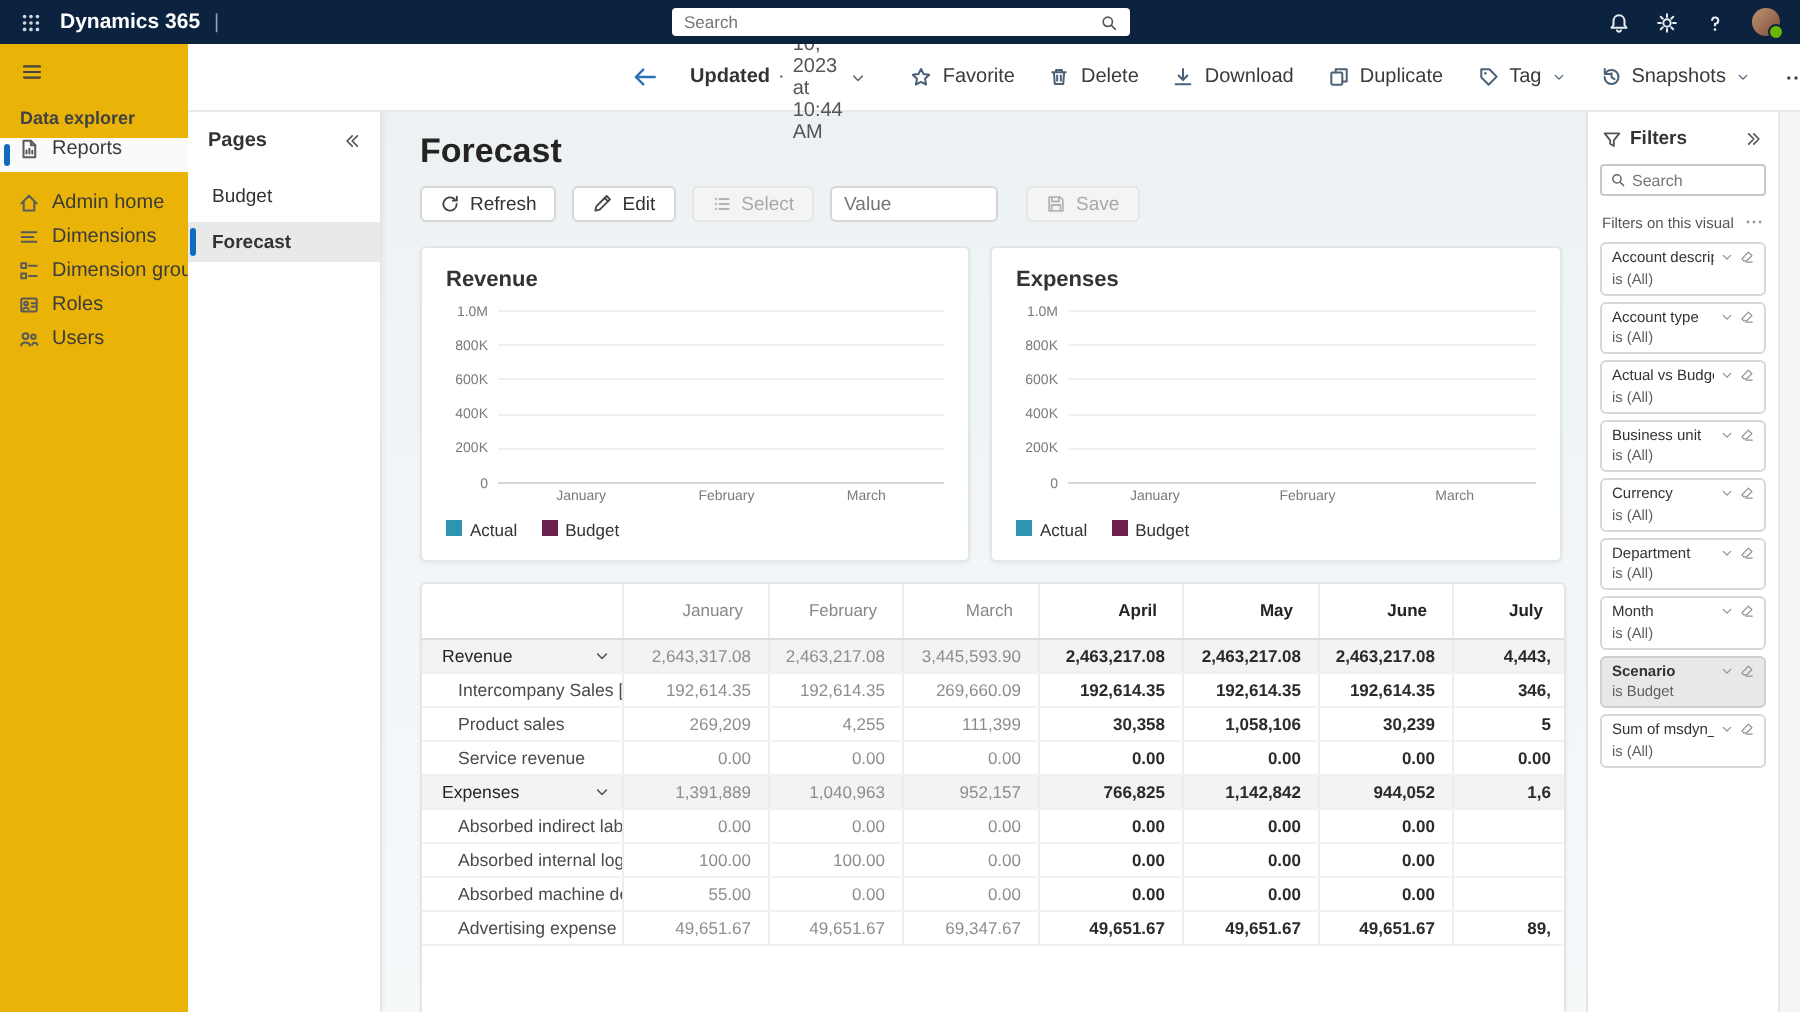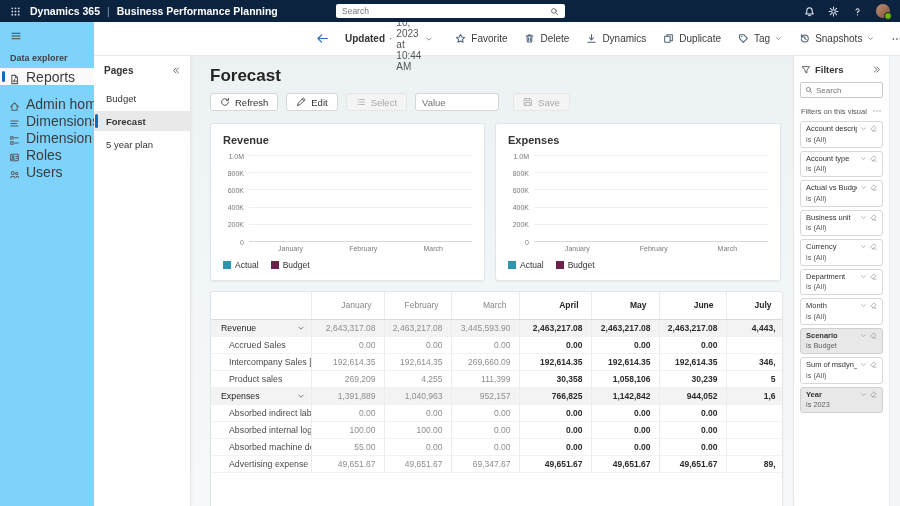--- a/index.html
+++ b/index.html
@@ -26,24 +26,24 @@
 .cb-back{color:#2f6fb4;margin-right:16px;cursor:pointer}
 .cb-updated{display:flex;align-items:center;gap:4px;font-size:10px;color:#555;cursor:pointer}
 .cb-updated .lbl{font-weight:700;color:#333}
 .cb-chev{color:#666}
 .cb-actions{display:flex;align-items:center;gap:17px;margin-left:22px;font-size:10px;color:#3a3a3a}
 .cb-act{display:flex;gap:5px;align-items:center;cursor:pointer}
 .cb-act .ic{color:#4a6178}
 .cb-more{margin-left:17px;color:#444;cursor:pointer}
 
 
-.leftnav{position:absolute;top:22px;left:0;width:94px;bottom:0;background:#7dd3fc;padding-top:5px}
+.leftnav{position:absolute;top:22px;left:0;width:94px;bottom:0;background:#eab308;padding-top:5px}
 .hamburger{color:#444;padding:3px 10px 4px;display:inline-flex;cursor:pointer}
 .nav-heading{font-size:9px;font-weight:700;color:#424242;padding:7px 10px 5px}
-.nav-item{display:flex;align-items:flex-end;gap:6px;height:17px;padding:0 9px;font-size:14px;color:#3b3b3b;position:relative;cursor:pointer;white-space:nowrap}
+.nav-item{display:flex;align-items:flex-start;gap:6px;height:17px;padding:0 9px;font-size:10px;color:#3b3b3b;position:relative;cursor:pointer;white-space:nowrap}
 .nav-item .ic{color:#5a5a5a}
 .nav-item.selected{background:#fafafa}
 .nav-item.selected::before{content:"";position:absolute;left:2px;top:3px;bottom:3px;width:2.5px;background:#0F6CBD;border-radius:2px}
 .nav-gap{height:10px}
 
 
 .pagespanel{position:absolute;top:56px;left:94px;width:97px;bottom:0;background:#fff;border-right:1px solid #e5e5e5;box-shadow:1px 0 2px rgba(0,0,0,.04);padding-top:9px;z-index:5}
 .pp-head{display:flex;align-items:center;justify-content:space-between;padding:0 10px;font-size:10px;font-weight:700;color:#333;margin-bottom:12px}
 .pp-head .ic{color:#555;cursor:pointer}
 .pp-item{height:20px;display:flex;align-items:center;padding:0 12px;font-size:9.5px;color:#333;position:relative;cursor:pointer;margin-bottom:3px;white-space:nowrap}
@@ -70,21 +70,21 @@
 .yaxis{width:26px;position:relative;height:86px}
 .ytick{position:absolute;right:5px;font-size:7px;color:#7a7a7a}
 .plot{flex:1;position:relative;height:86px}
 .gl{position:absolute;left:0;right:0;height:1px;background:#f0f0f0}
 .gl.base{background:#d8d8d8}
 .groups{position:absolute;left:0;right:0;top:0;bottom:0;display:flex;align-items:flex-end;justify-content:space-around;padding:0 6px}
 .bgroup{display:flex;align-items:flex-end;gap:3px}
 .bar{width:21px}
 .xlabels{display:flex;justify-content:space-around;margin-left:26px;margin-top:3px;font-size:7px;color:#7a7a7a;padding:0 6px}
 .legend{display:flex;gap:12px;margin-top:8px;align-items:center}
-.litem{display:flex;align-items:center;gap:4px;font-size:8.5px;color:#333}
+.litem{display:flex;align-items:flex-start;gap:4px;font-size:8.5px;color:#333}
 .lsw{width:8px;height:8px}
 
 
 .tbl-card{margin-top:10px;width:573px;height:310px;overflow:hidden}
 table{border-collapse:collapse;table-layout:fixed;width:573px}
 th,td{border-right:1px solid #ececec;overflow:hidden;white-space:nowrap}
 th{height:27px;font-size:8.5px;font-weight:400;color:#8a8886;text-align:right;padding-right:12px;border-bottom:1px solid #dcdcdc;vertical-align:middle}
 th.dark{color:#252423;font-weight:700}
 th.lblcol{text-align:left}
 td{height:17px;font-size:8.5px;padding-right:8px;text-align:right;border-bottom:1px solid #f2f2f2;color:#8f8d8b}
@@ -130,21 +130,20 @@
         <circle cx="2.5" cy="6" r="1" fill="currentColor" stroke="none"></circle>
         <circle cx="6" cy="6" r="1" fill="currentColor" stroke="none"></circle>
         <circle cx="9.5" cy="6" r="1" fill="currentColor" stroke="none"></circle>
         <circle cx="2.5" cy="9.5" r="1" fill="currentColor" stroke="none"></circle>
         <circle cx="6" cy="9.5" r="1" fill="currentColor" stroke="none"></circle>
         <circle cx="9.5" cy="9.5" r="1" fill="currentColor" stroke="none"></circle>
       </svg>
     </span>
   <span class="tb-brand">Dynamics 365</span>
   <span class="tb-sep">|</span>
-  <span class="tb-app">Business Performance Planning</span>
   <div class="tb-search">
     <input placeholder="Search" style="">
     <span id="ic-tbsearch" class="ic">
         <svg viewBox="0 0 12 12" width="9" height="9" fill="none" stroke="currentColor" stroke-width="1.1" stroke-linecap="round" stroke-linejoin="round">
           <circle cx="5.2" cy="5.2" r="3.1"></circle>
           <path d="M7.6 7.6l2.6 2.6"></path>
         </svg>
       </span>
   </div>
   <div class="tb-right">
@@ -204,21 +203,21 @@
         </span>
      <span>Delete</span>
 
    </span>
       <span class="cb-act">
      <span class="ic">
           <svg viewBox="0 0 12 12" width="11" height="11" fill="none" stroke="currentColor" stroke-width="1.1" stroke-linecap="round" stroke-linejoin="round">
             <path d="M6 1.6v5.8M3.6 5.2L6 7.6l2.4-2.4M2 10h8"></path>
           </svg>
         </span>
-     <span>Dynamics</span>
+     <span>Download</span>
 
    </span>
       <span class="cb-act">
      <span class="ic">
           <svg viewBox="0 0 12 12" width="11" height="11" fill="none" stroke="currentColor" stroke-width="1.1" stroke-linecap="round" stroke-linejoin="round">
             <rect x="1.8" y="3.6" width="6" height="6.6" rx=".6"></rect>
             <path d="M4.2 3.6V1.8h6v6.6H7.8"></path>
           </svg>
         </span>
      <span>Duplicate</span>
@@ -344,23 +343,20 @@
           <path d="M6.8 2.6L3.4 6l3.4 3.4M10.2 2.6L6.8 6l3.4 3.4"></path>
         </svg>
       </span>
   </div>
   <div id="pages-list">
       <div class="pp-item">
      <span>Budget</span>
       </div>
       <div class="pp-item selected">
      <span>Forecast</span>
-      </div>
-      <div class="pp-item">
-     <span>5 year plan</span>
       </div>
     </div>
 </aside>
 
 <main class="main">
   <h1 class="main-title">Forecast</h1>
   <div class="mtb">
     <button class="btn">
         <span id="ic-refresh" class="ic">
           <svg viewBox="0 0 12 12" width="10" height="10" fill="none" stroke="currentColor" stroke-width="1.1" stroke-linecap="round" stroke-linejoin="round">
@@ -544,34 +540,20 @@
               <td class="">2,463,217.08</td>
               <td class="">3,445,593.90</td>
               <td class="dark">2,463,217.08</td>
               <td class="dark">2,463,217.08</td>
               <td class="dark">2,463,217.08</td>
               <td class="dark">4,443,</td>
             </tr>
             <tr class="detail">
     <td class="lbl">
                 <div class="lblwrap">
-                  <span>Accrued Sales</span>
-                </div>
-              </td>
-    <td class="">0.00</td>
-              <td class="">0.00</td>
-              <td class="">0.00</td>
-              <td class="dark">0.00</td>
-              <td class="dark">0.00</td>
-              <td class="dark">0.00</td>
-              <td class="dark"></td>
-            </tr>
-            <tr class="detail">
-    <td class="lbl">
-                <div class="lblwrap">
                   <span>Intercompany Sales [AUMF]</span>
                 </div>
               </td>
     <td class="">192,614.35</td>
               <td class="">192,614.35</td>
               <td class="">269,660.09</td>
               <td class="dark">192,614.35</td>
               <td class="dark">192,614.35</td>
               <td class="dark">192,614.35</td>
               <td class="dark">346,</td>
@@ -582,20 +564,34 @@
                   <span>Product sales</span>
                 </div>
               </td>
     <td class="">269,209</td>
               <td class="">4,255</td>
               <td class="">111,399</td>
               <td class="dark">30,358</td>
               <td class="dark">1,058,106</td>
               <td class="dark">30,239</td>
               <td class="dark">5</td>
+            </tr>
+            <tr class="detail">
+    <td class="lbl">
+                <div class="lblwrap">
+                  <span>Service revenue</span>
+                </div>
+              </td>
+    <td class="">0.00</td>
+              <td class="">0.00</td>
+              <td class="">0.00</td>
+              <td class="dark">0.00</td>
+              <td class="dark">0.00</td>
+              <td class="dark">0.00</td>
+              <td class="dark">0.00</td>
             </tr>
             <tr class="group">
     <td class="lbl">
                 <div class="lblwrap">
                   <span>Expenses</span>
                   <span class="grp-ch ic">
                     <svg viewBox="0 0 12 12" width="8" height="8" fill="none" stroke="currentColor" stroke-width="1.1" stroke-linecap="round" stroke-linejoin="round">
                       <path d="M2.8 4.6L6 7.8l3.2-3.2"></path>
                     </svg>
                   </span>
@@ -853,33 +849,16 @@
           </span>
        <span class="ic">
             <svg viewBox="0 0 12 12" width="7" height="7" fill="none" stroke="currentColor" stroke-width="1.1" stroke-linecap="round" stroke-linejoin="round">
               <path d="M7.2 1.8l3 3-4.6 4.6H3.4L1.6 7.6z"></path>
               <path d="M5.2 10.4h5.2"></path>
             </svg>
           </span>
         </div>
      <div class="fval">is (All)</div>
       </div>
-      <div class="fcard active">
-     <div class="frow">
-          <span class="fname">Year</span>
-       <span class="ic">
-            <svg viewBox="0 0 12 12" width="7" height="7" fill="none" stroke="currentColor" stroke-width="1.1" stroke-linecap="round" stroke-linejoin="round">
-              <path d="M2.8 4.6L6 7.8l3.2-3.2"></path>
-            </svg>
-          </span>
-       <span class="ic">
-            <svg viewBox="0 0 12 12" width="7" height="7" fill="none" stroke="currentColor" stroke-width="1.1" stroke-linecap="round" stroke-linejoin="round">
-              <path d="M7.2 1.8l3 3-4.6 4.6H3.4L1.6 7.6z"></path>
-              <path d="M5.2 10.4h5.2"></path>
-            </svg>
-          </span>
-        </div>
-     <div class="fval">is 2023</div>
-      </div>
     </div>
 </aside>
 
 <div class="rightstrip"></div>
 
 </body></html>

